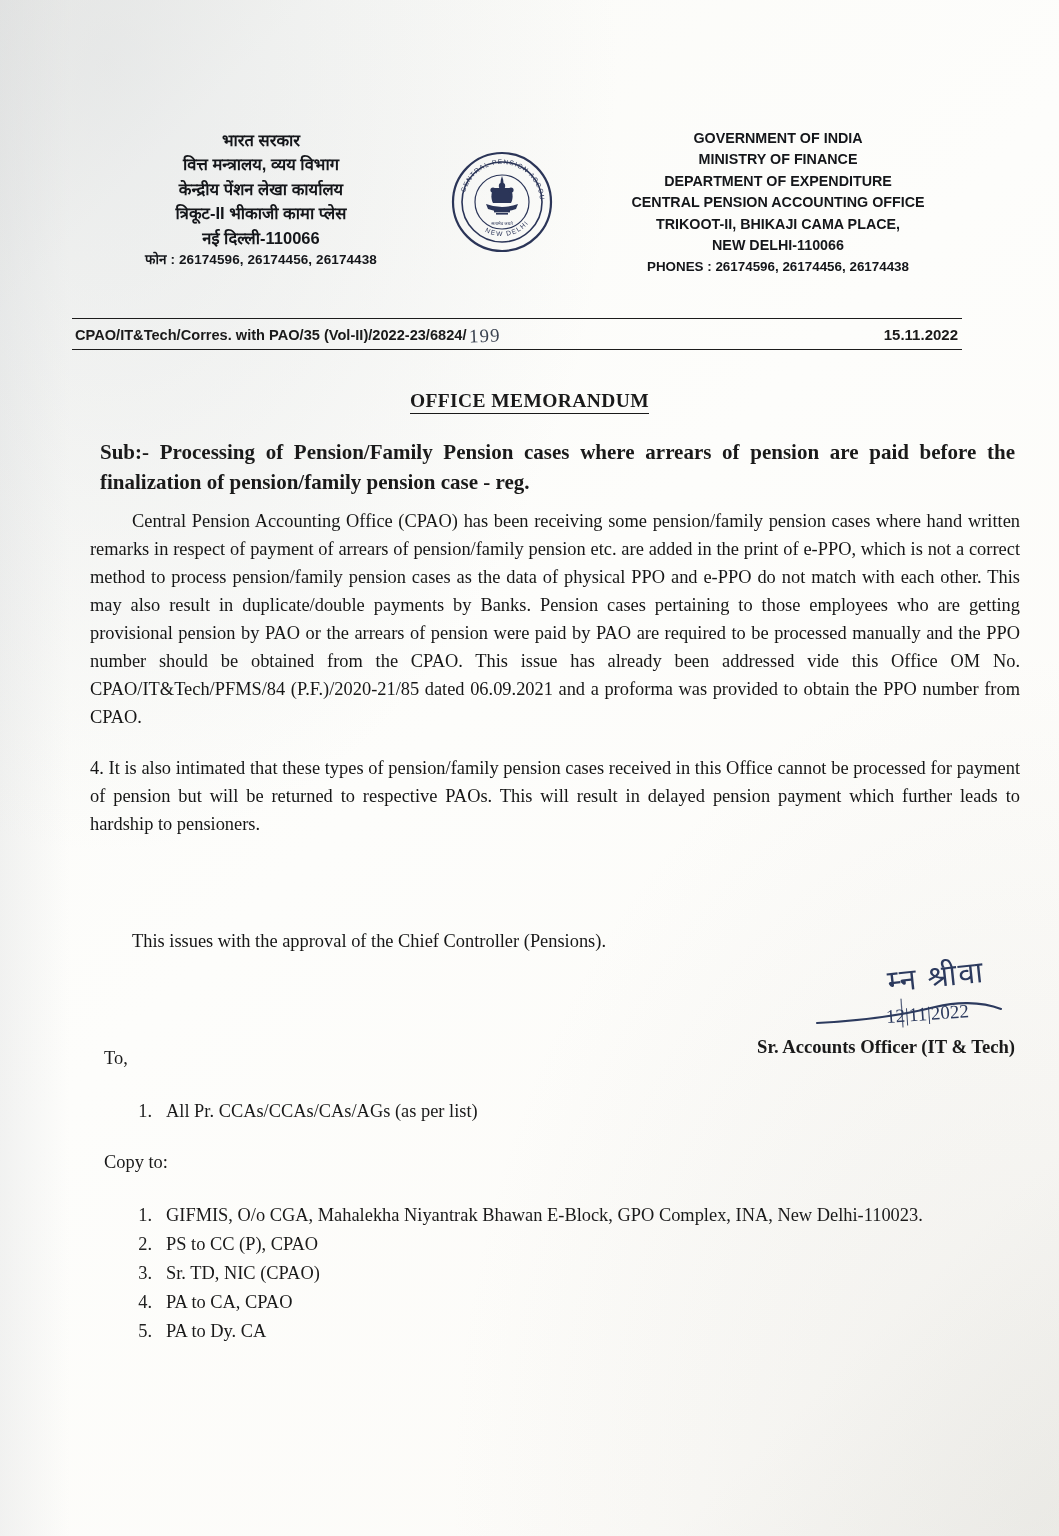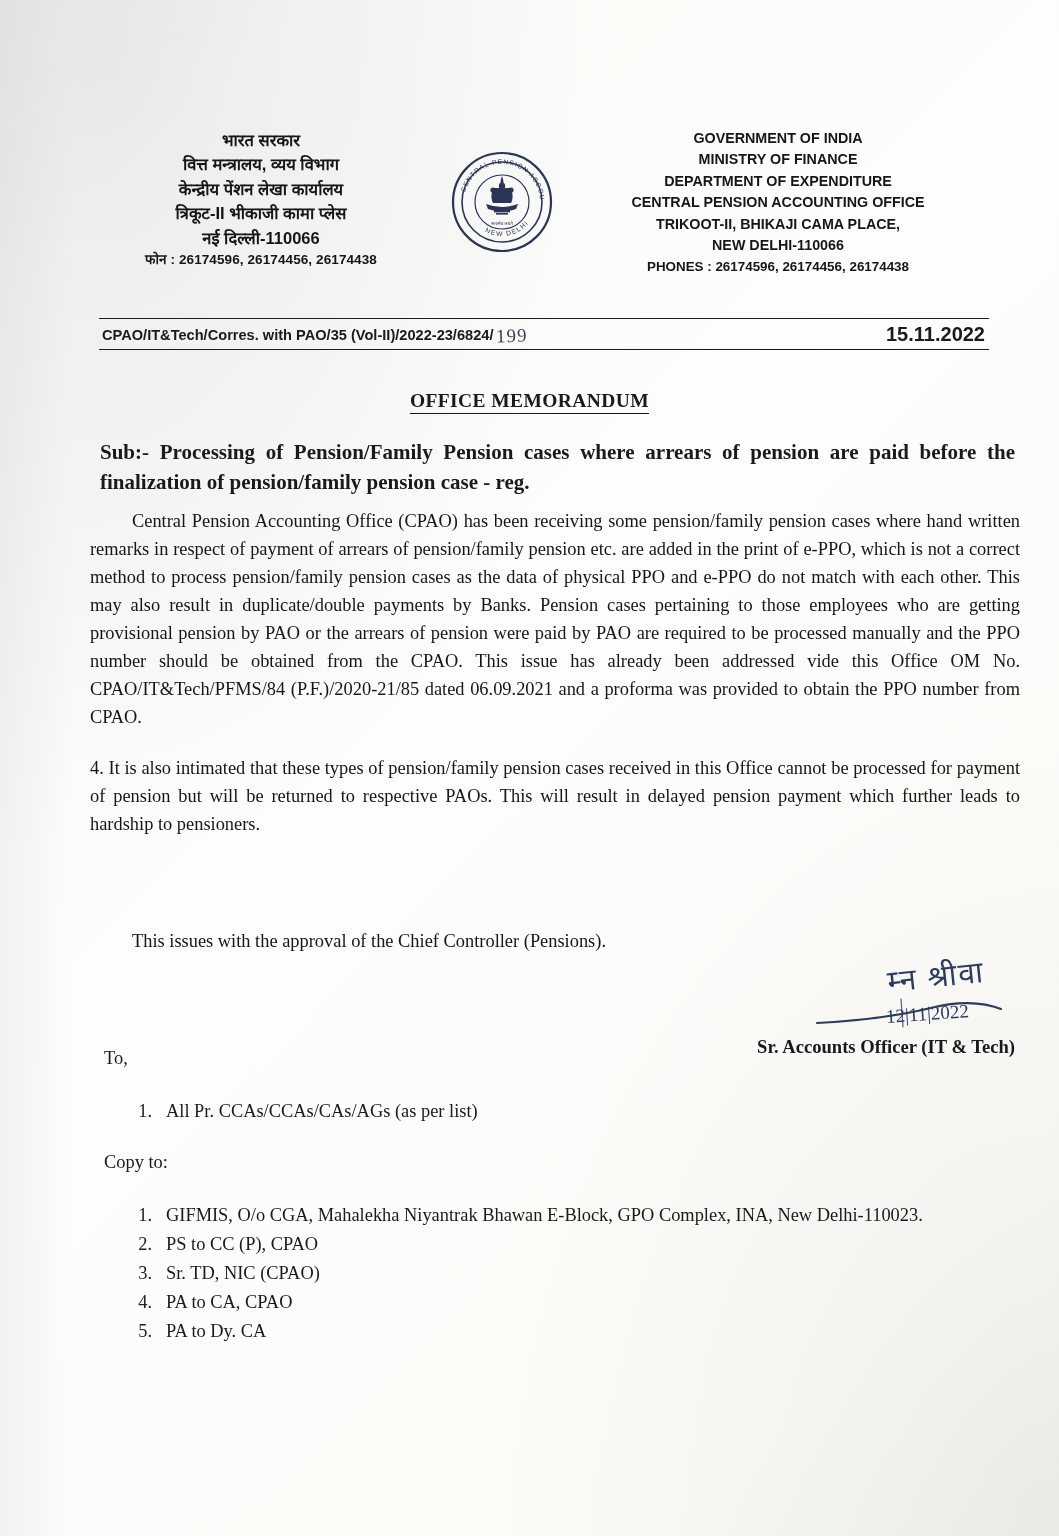--- a/index.html
+++ b/index.html
@@ -72,21 +72,21 @@
     text-align: center;
     color: #14161a;
     width: 400px;
   }
   .english-block .ln { display: block; white-space: nowrap; }
   .english-block .ln.phones { font-size: 13.4px; }
 
   
   .ref-row {
     position: absolute;
-    left: 99px;
+    left: 72px;
     top: 318px;
     width: 890px;
     height: 30px;
     border-top: 1.6px solid #1c1c1c;
     border-bottom: 1.6px solid #1c1c1c;
     display: flex;
     align-items: center;
     justify-content: space-between;
     font-family: "Liberation Sans", sans-serif;
     font-weight: bold;
@@ -95,21 +95,21 @@
   .ref-left { display: flex; align-items: baseline; gap: 3px; padding-left: 3px; }
   .ref-hand {
     font-family: "Liberation Serif", serif;
     font-weight: normal;
     font-size: 19px;
     color: #3a4250;
     letter-spacing: 1px;
     transform: translateY(2px) rotate(-2deg);
     display: inline-block;
   }
-  .ref-date { padding-right: 4px; font-size: 20px; margin-left: 28px; }
+  .ref-date { padding-right: 4px; font-size: 15px; margin-left: 28px; }
 
   
   .title {
     position: absolute;
     top: 390px;
     left: 0; right: 0;
     text-align: center;
     font-weight: bold;
     font-size: 19.5px;
     letter-spacing: .4px;

